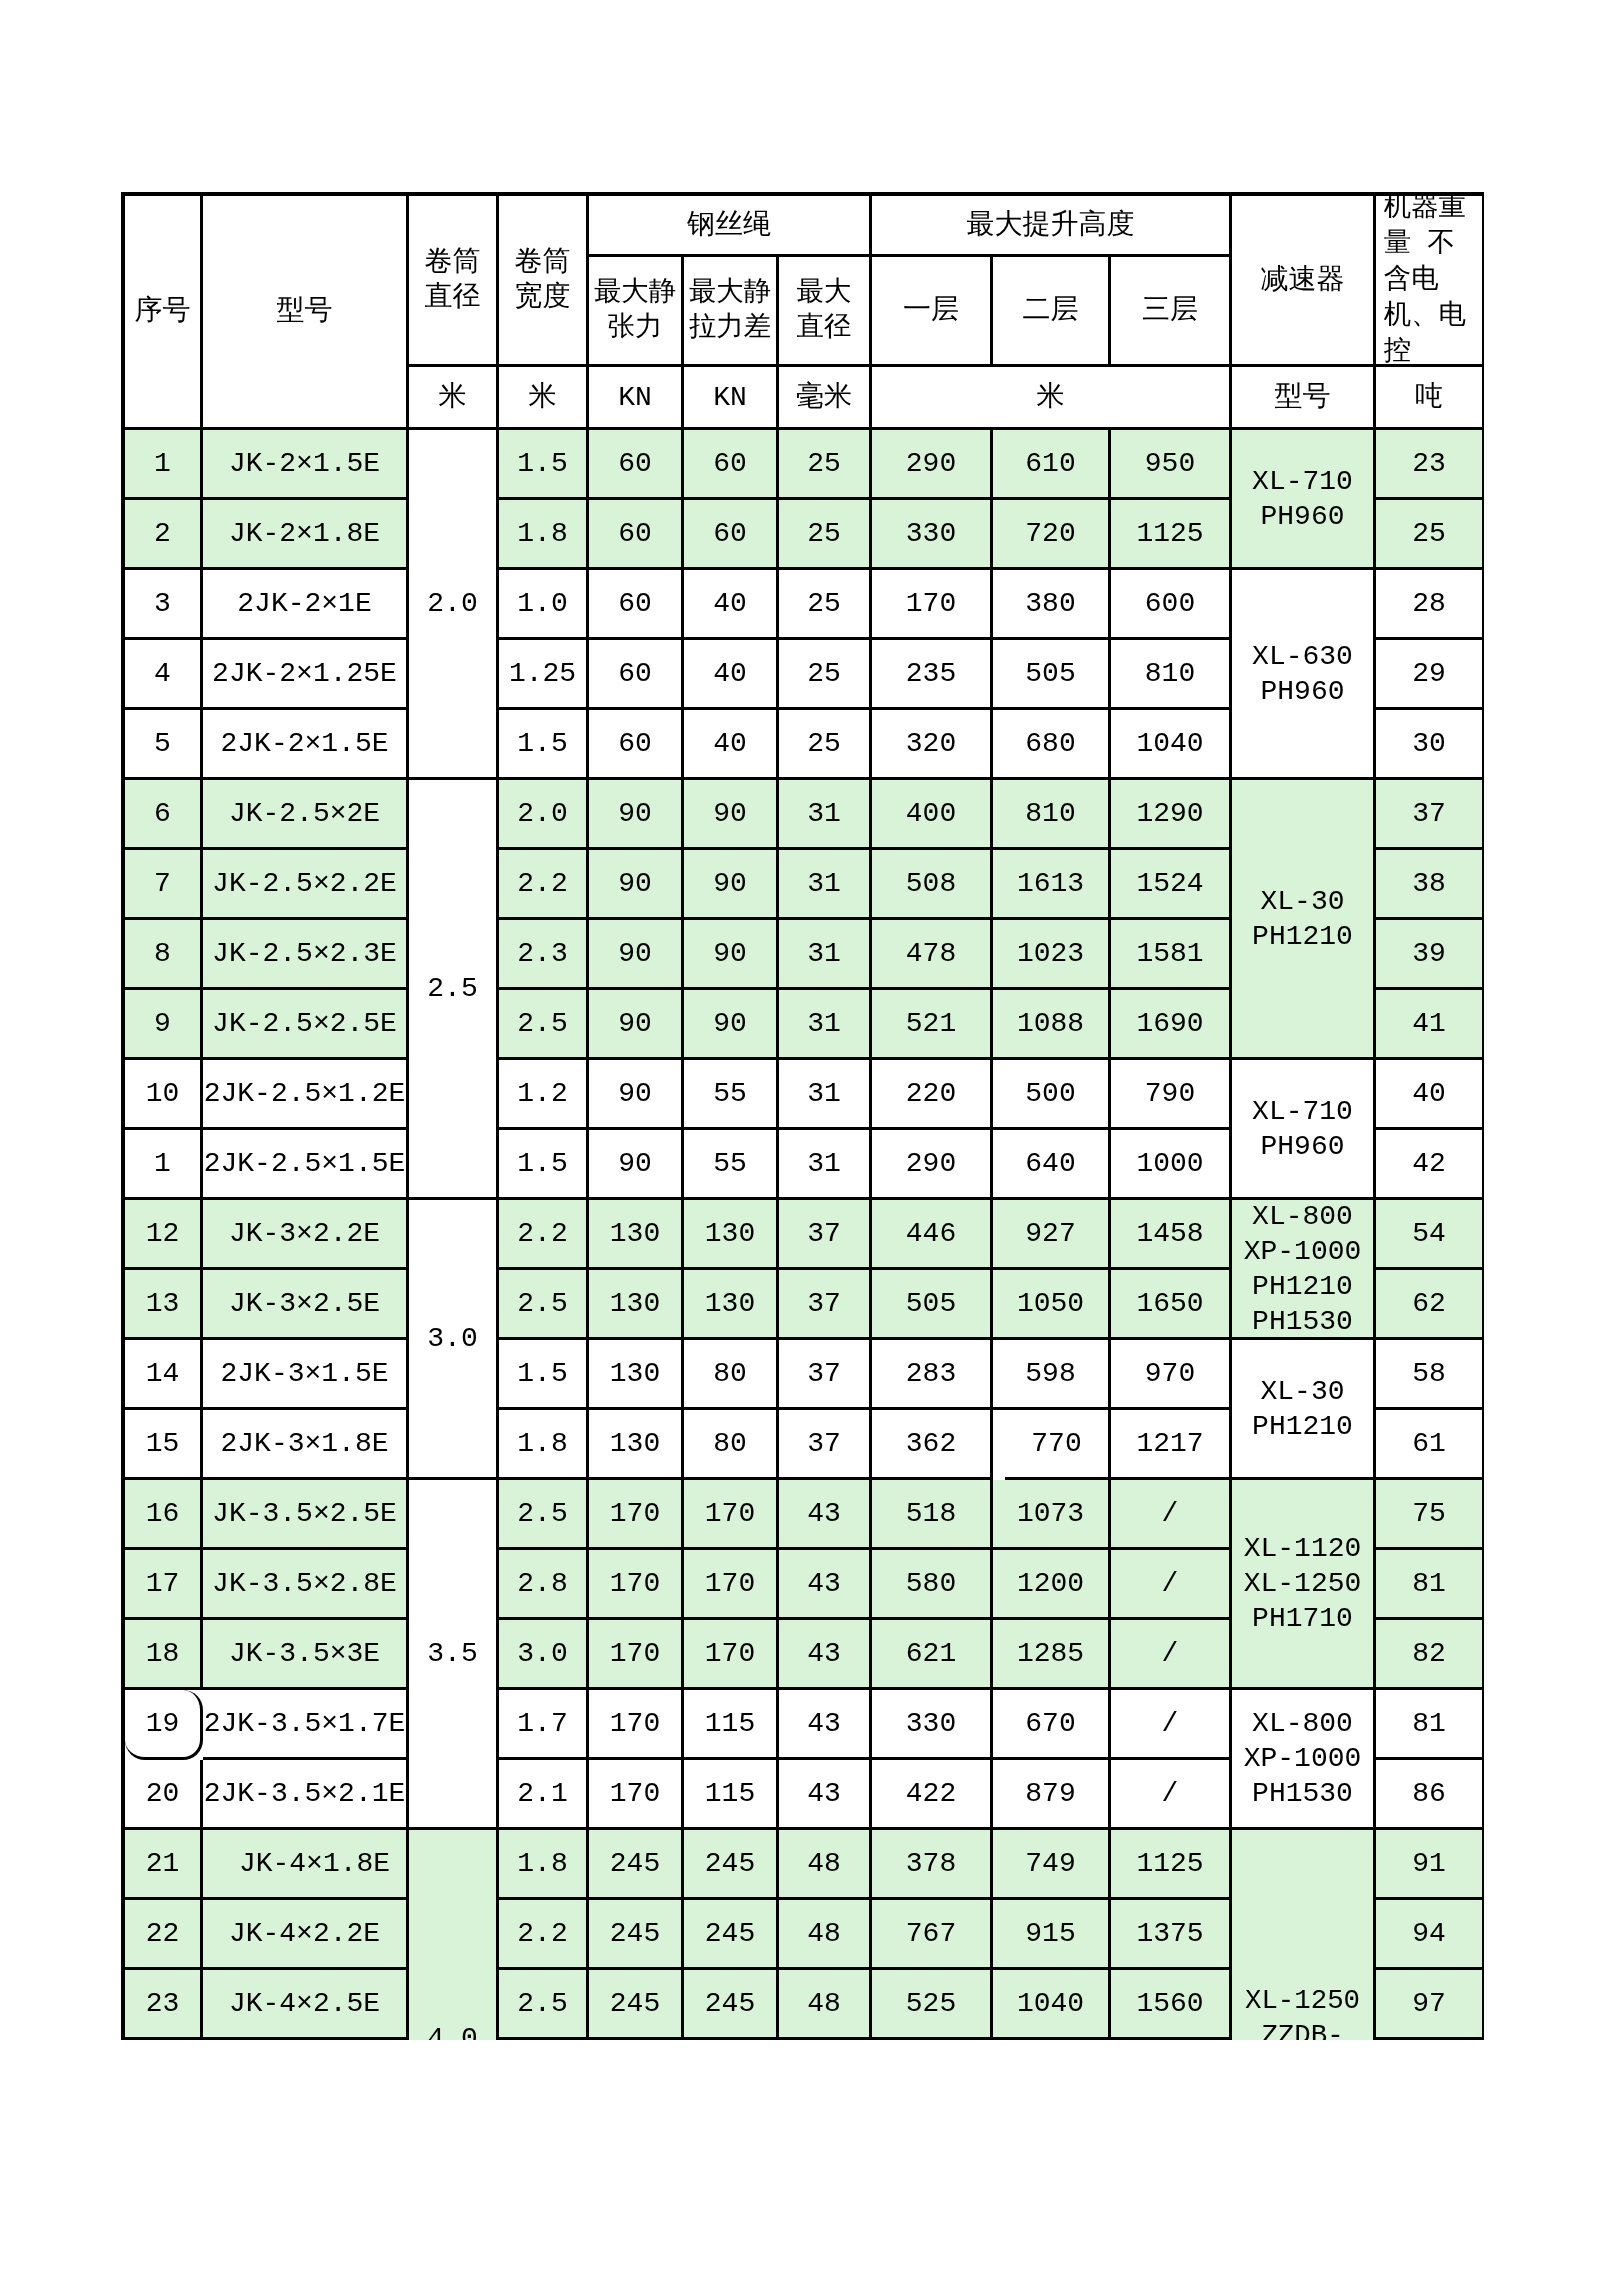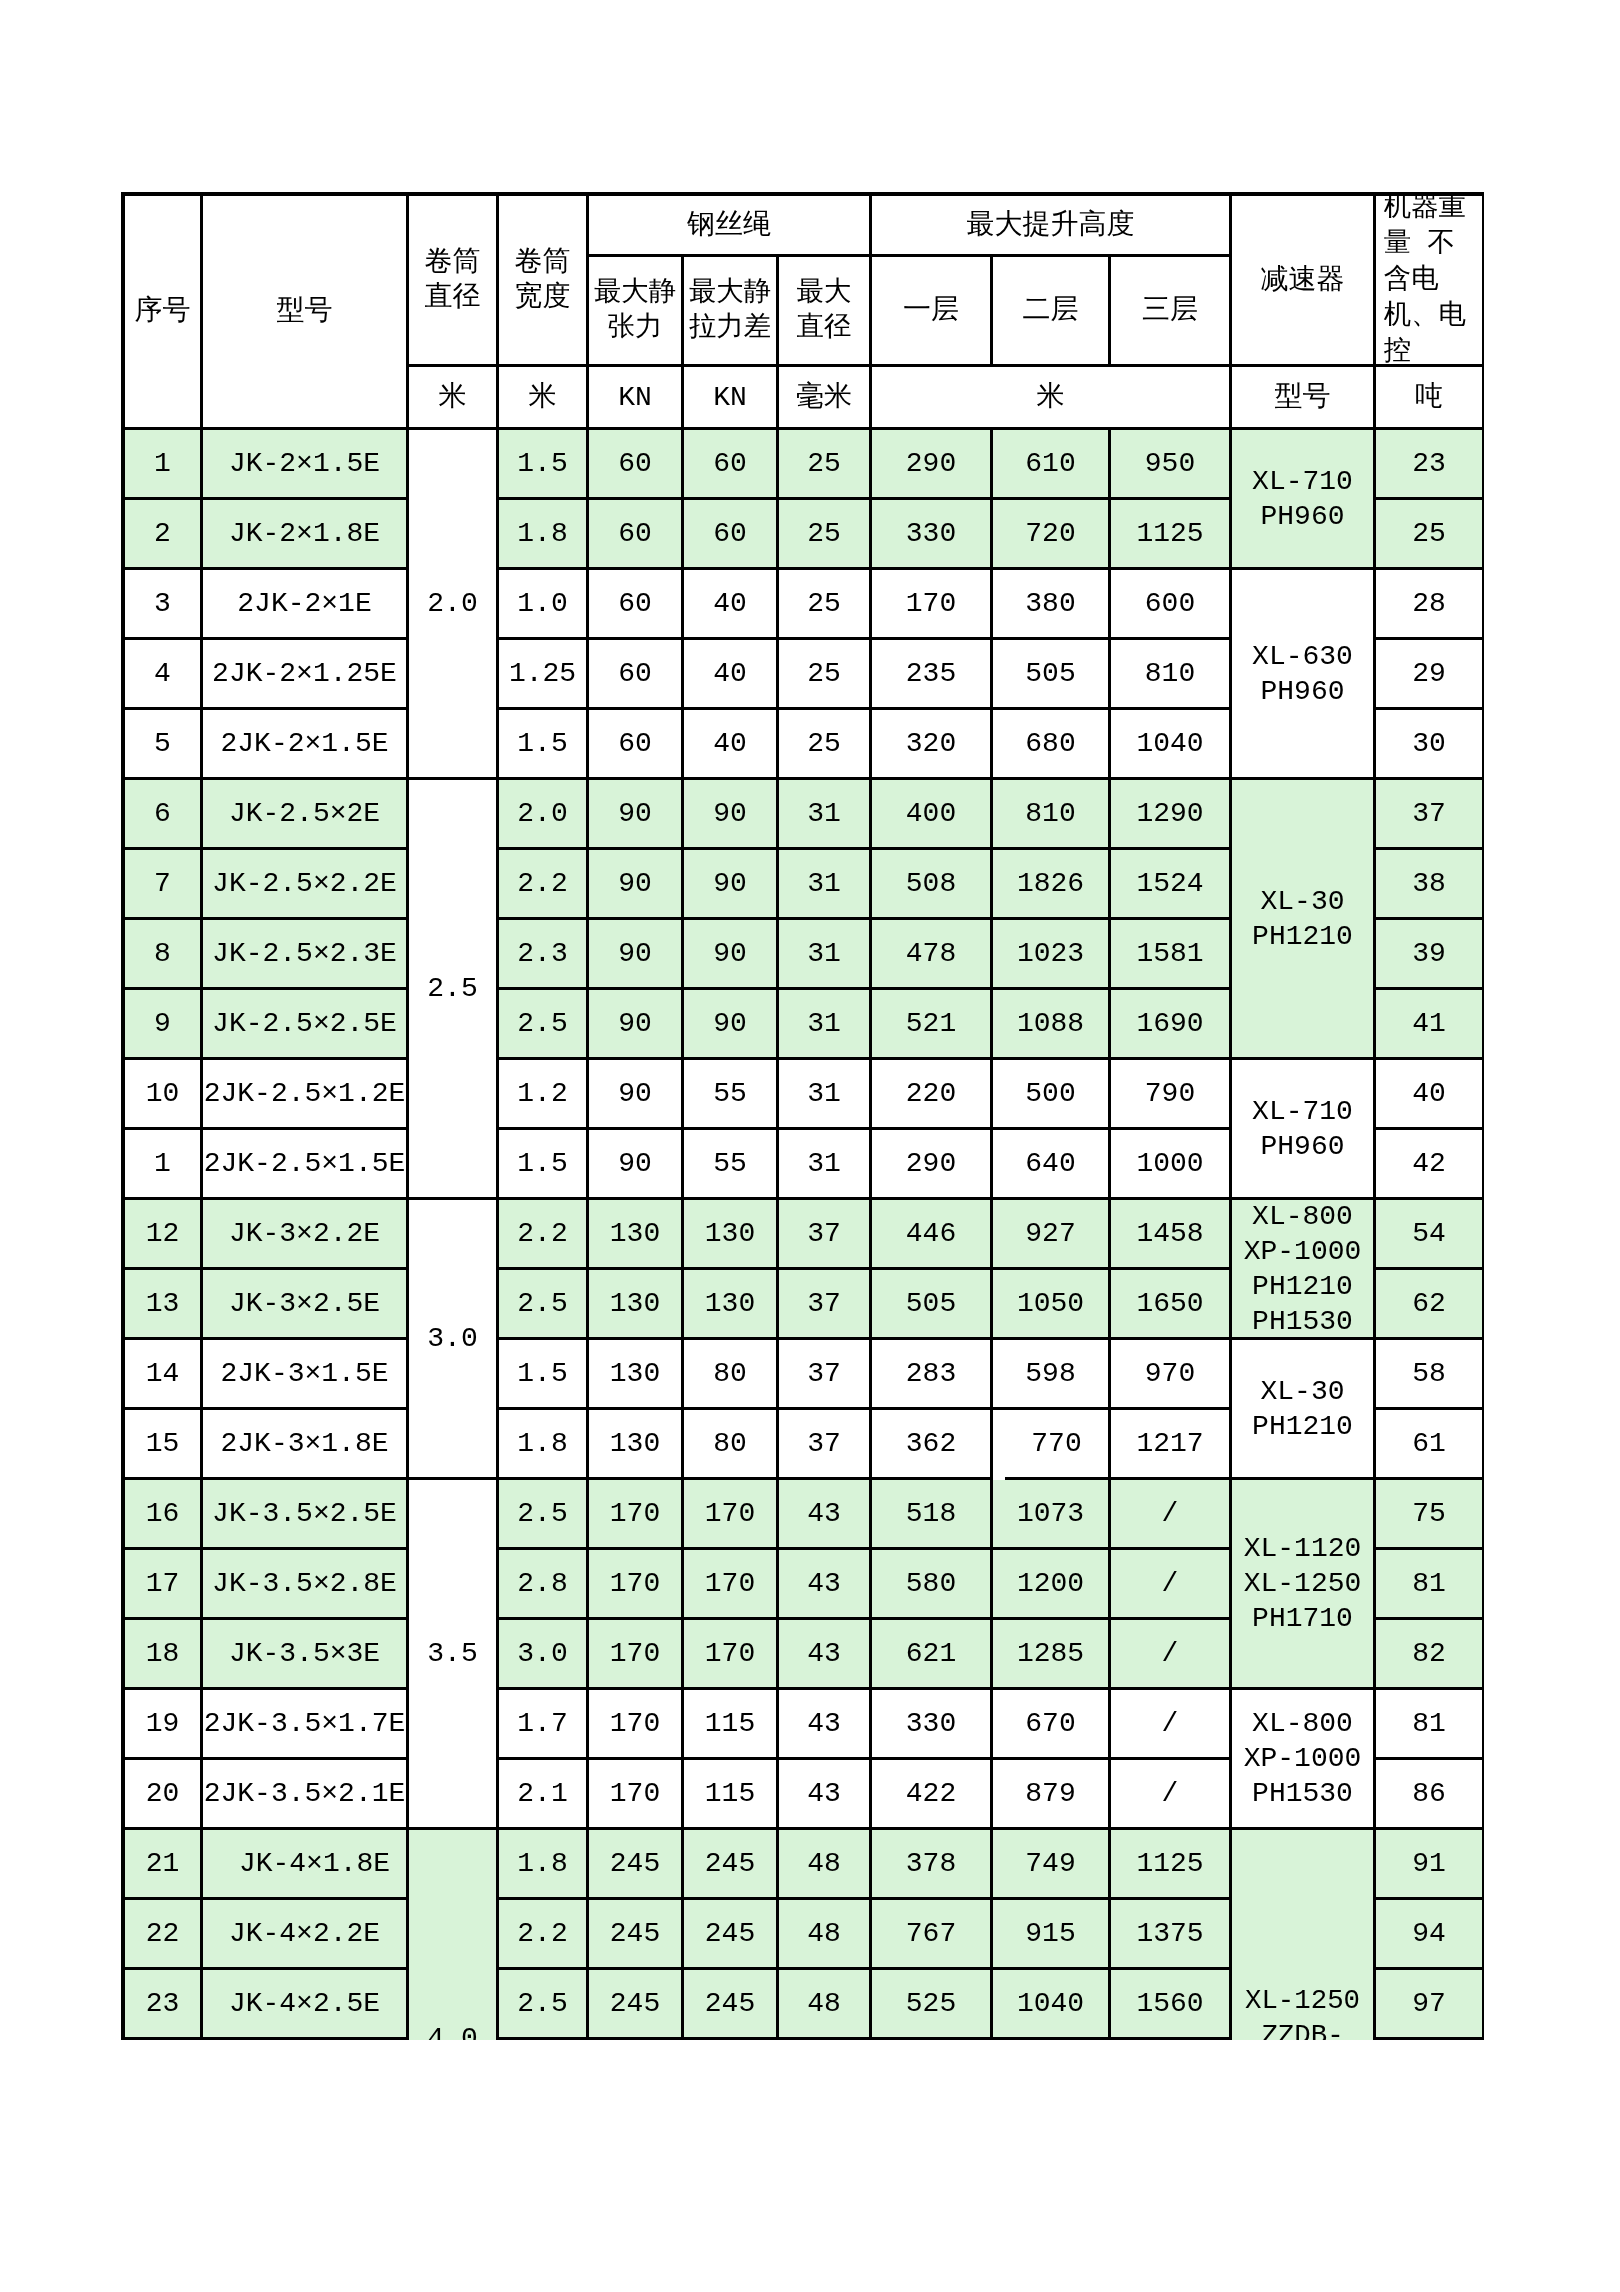--- a/index.html
+++ b/index.html
@@ -169,21 +169,21 @@
         <div class="cell green" style="grid-area: 9 / 11 / 13;">XL-30
 PH1210</div>
         <div class="cell green" style="grid-area: 9 / 12 / 10;">37</div>
         <div class="cell green" style="grid-area: 10 / 1 / 11;">7</div>
         <div class="cell green" style="grid-area: 10 / 2 / 11;">JK-2.5×2.2E</div>
         <div class="cell green" style="grid-area: 10 / 4 / 11;">2.2</div>
         <div class="cell green" style="grid-area: 10 / 5 / 11;">90</div>
         <div class="cell green" style="grid-area: 10 / 6 / 11;">90</div>
         <div class="cell green" style="grid-area: 10 / 7 / 11;">31</div>
         <div class="cell green" style="grid-area: 10 / 8 / 11;">508</div>
-        <div class="cell green" style="grid-area: 10 / 9 / 11;">1826</div>
+        <div class="cell green" style="grid-area: 10 / 9 / 11;">1613</div>
         <div class="cell green" style="grid-area: 10 / 10 / 11;">1524</div>
         <div class="cell green" style="grid-area: 10 / 12 / 11;">38</div>
         <div class="cell green" style="grid-area: 11 / 1 / 12;">8</div>
         <div class="cell green" style="grid-area: 11 / 2 / 12;">JK-2.5×2.3E</div>
         <div class="cell green" style="grid-area: 11 / 4 / 12;">2.3</div>
         <div class="cell green" style="grid-area: 11 / 5 / 12;">90</div>
         <div class="cell green" style="grid-area: 11 / 6 / 12;">90</div>
         <div class="cell green" style="grid-area: 11 / 7 / 12;">31</div>
         <div class="cell green" style="grid-area: 11 / 8 / 12;">478</div>
         <div class="cell green" style="grid-area: 11 / 9 / 12;">1023</div>
@@ -295,21 +295,21 @@
         <div class="cell green" style="grid-area: 21 / 1 / 22;">18</div>
         <div class="cell green" style="grid-area: 21 / 2 / 22;">JK-3.5×3E</div>
         <div class="cell green" style="grid-area: 21 / 4 / 22;">3.0</div>
         <div class="cell green" style="grid-area: 21 / 5 / 22;">170</div>
         <div class="cell green" style="grid-area: 21 / 6 / 22;">170</div>
         <div class="cell green" style="grid-area: 21 / 7 / 22;">43</div>
         <div class="cell green" style="grid-area: 21 / 8 / 22;">621</div>
         <div class="cell green" style="grid-area: 21 / 9 / 22;">1285</div>
         <div class="cell green" style="grid-area: 21 / 10 / 22;">/</div>
         <div class="cell green" style="grid-area: 21 / 12 / 22;">82</div>
-        <div class="cell" style="grid-area: 22 / 1 / 23;">19</div>
+        <div class="cell" style="grid-area: 22 / 1 / 23; border-radius: 20px;">19</div>
         <div class="cell" style="grid-area: 22 / 2 / 23;">2JK-3.5×1.7E</div>
         <div class="cell" style="grid-area: 22 / 4 / 23;">1.7</div>
         <div class="cell" style="grid-area: 22 / 5 / 23;">170</div>
         <div class="cell" style="grid-area: 22 / 6 / 23;">115</div>
         <div class="cell" style="grid-area: 22 / 7 / 23;">43</div>
         <div class="cell" style="grid-area: 22 / 8 / 23;">330</div>
         <div class="cell" style="grid-area: 22 / 9 / 23;">670</div>
         <div class="cell" style="grid-area: 22 / 10 / 23;">/</div>
         <div class="cell" style="grid-area: 22 / 11 / 24;">XL-800
 XP-1000

